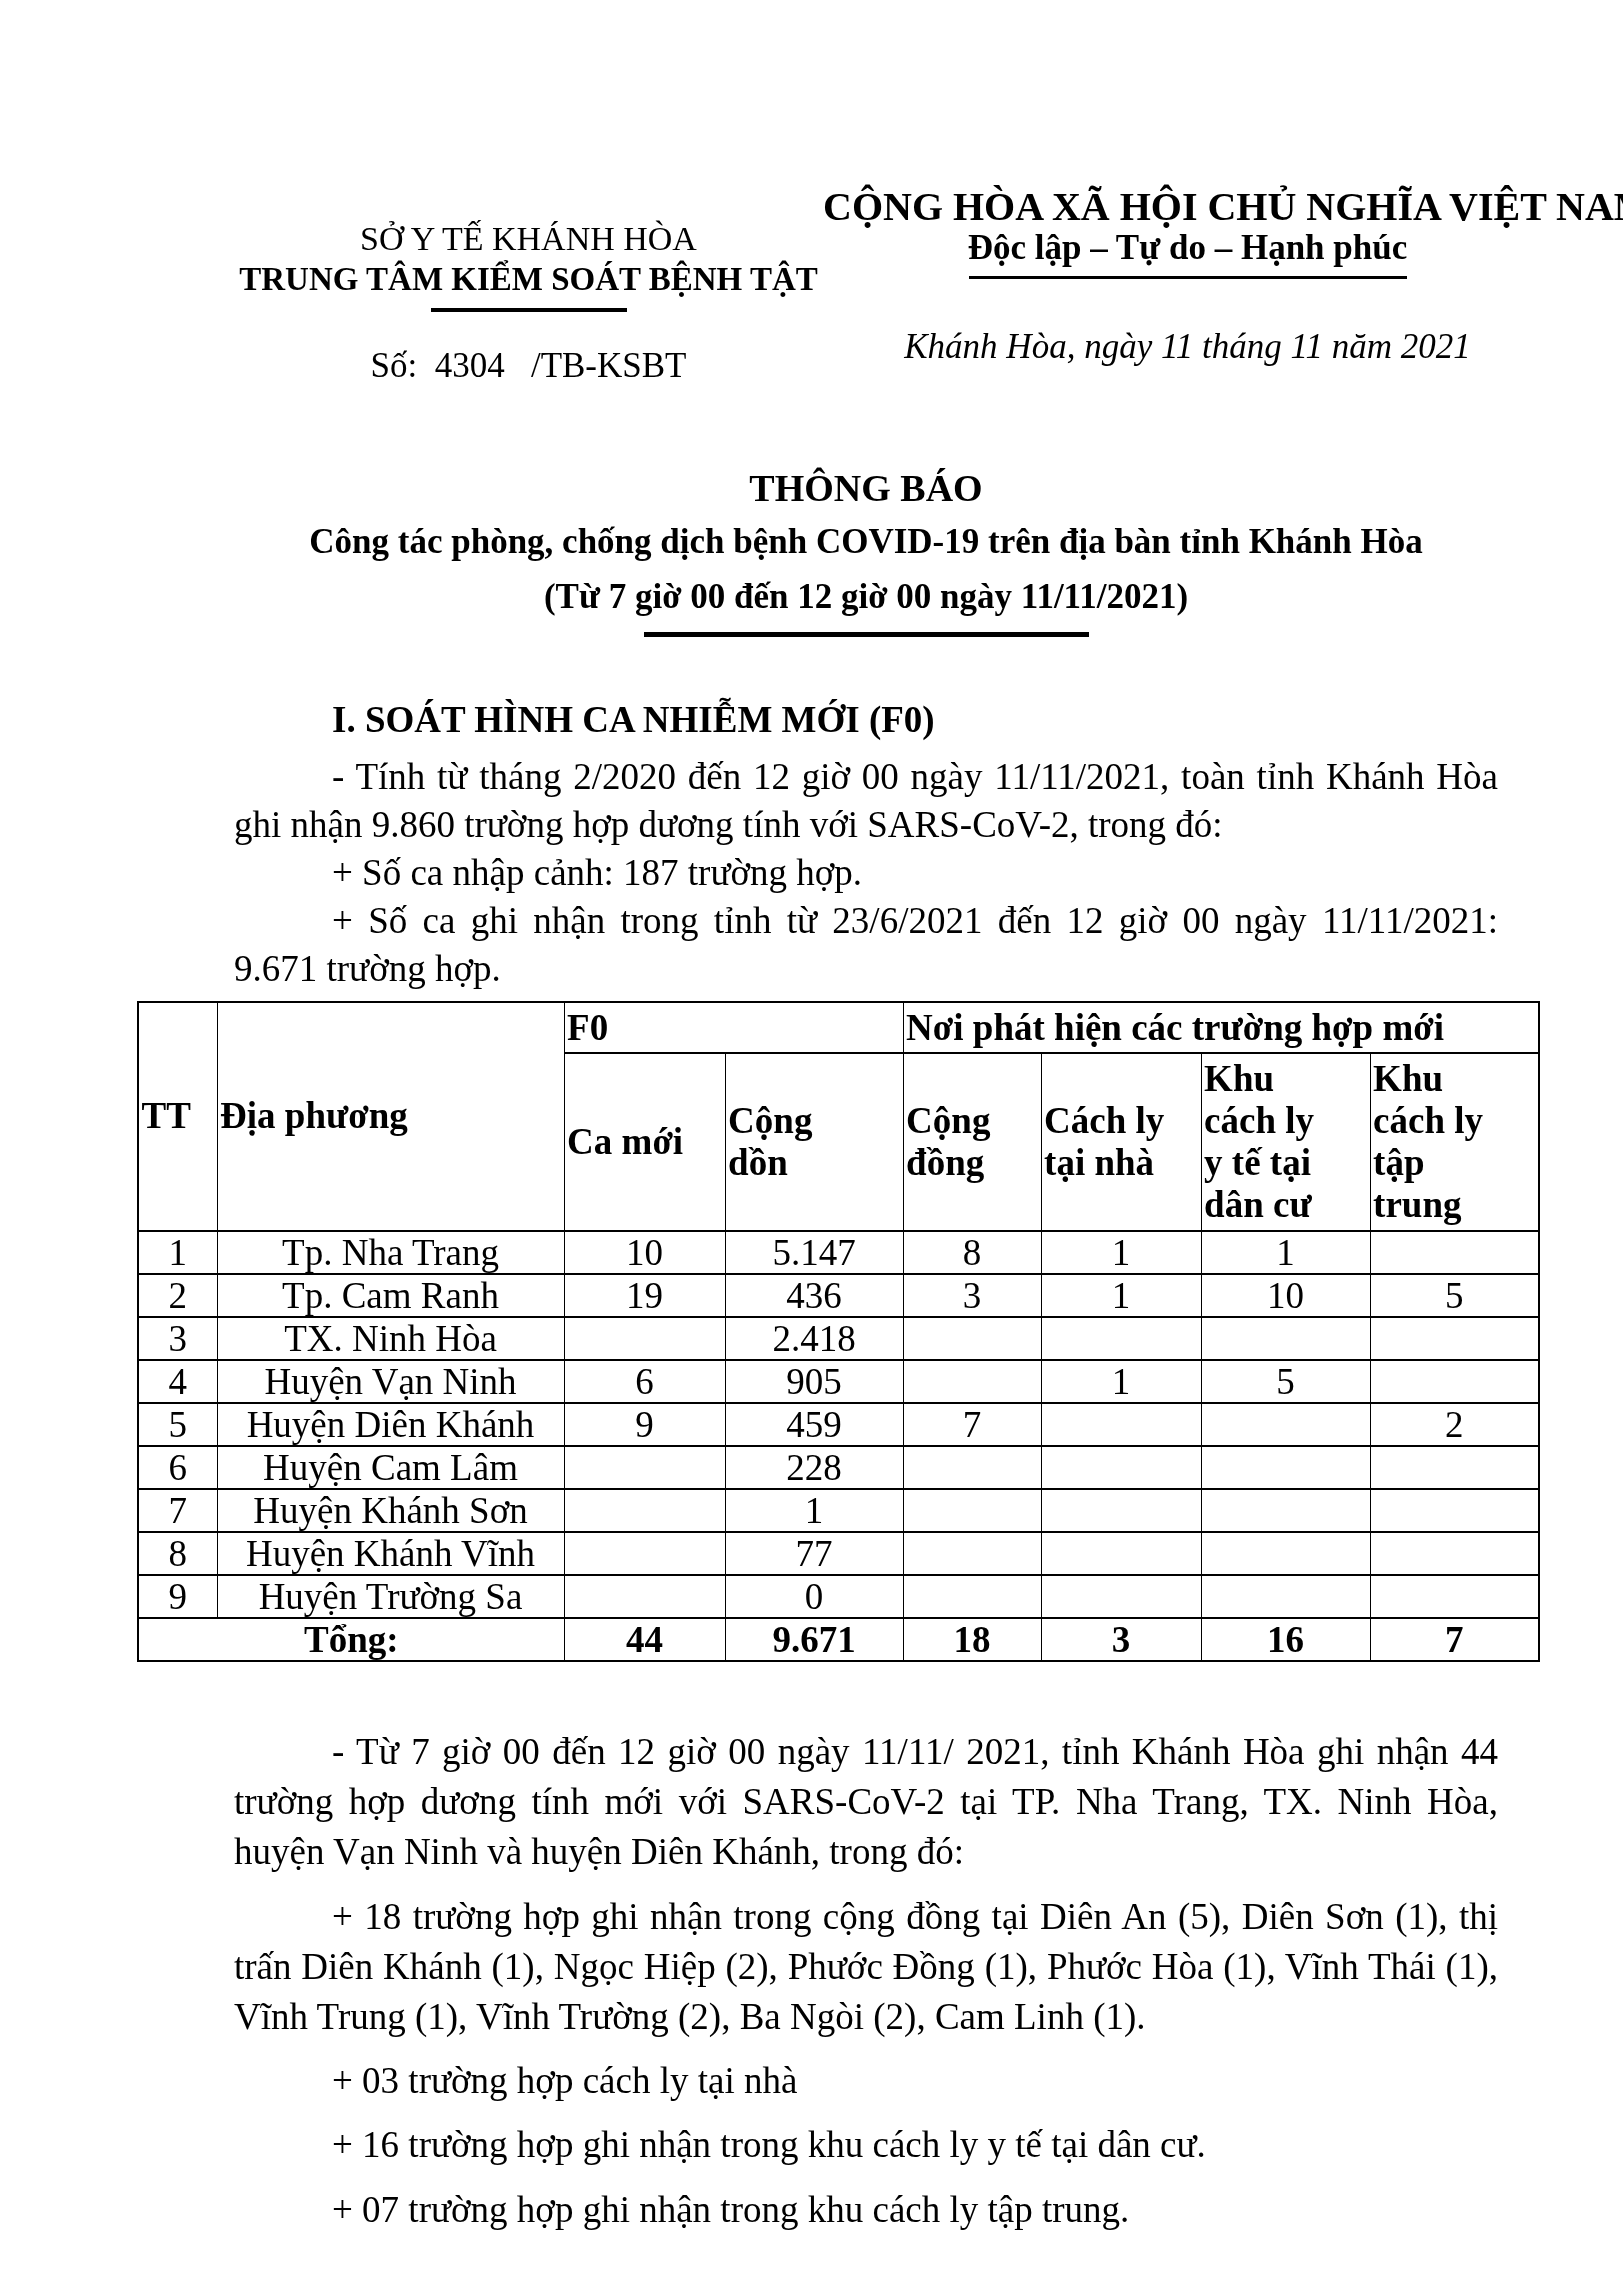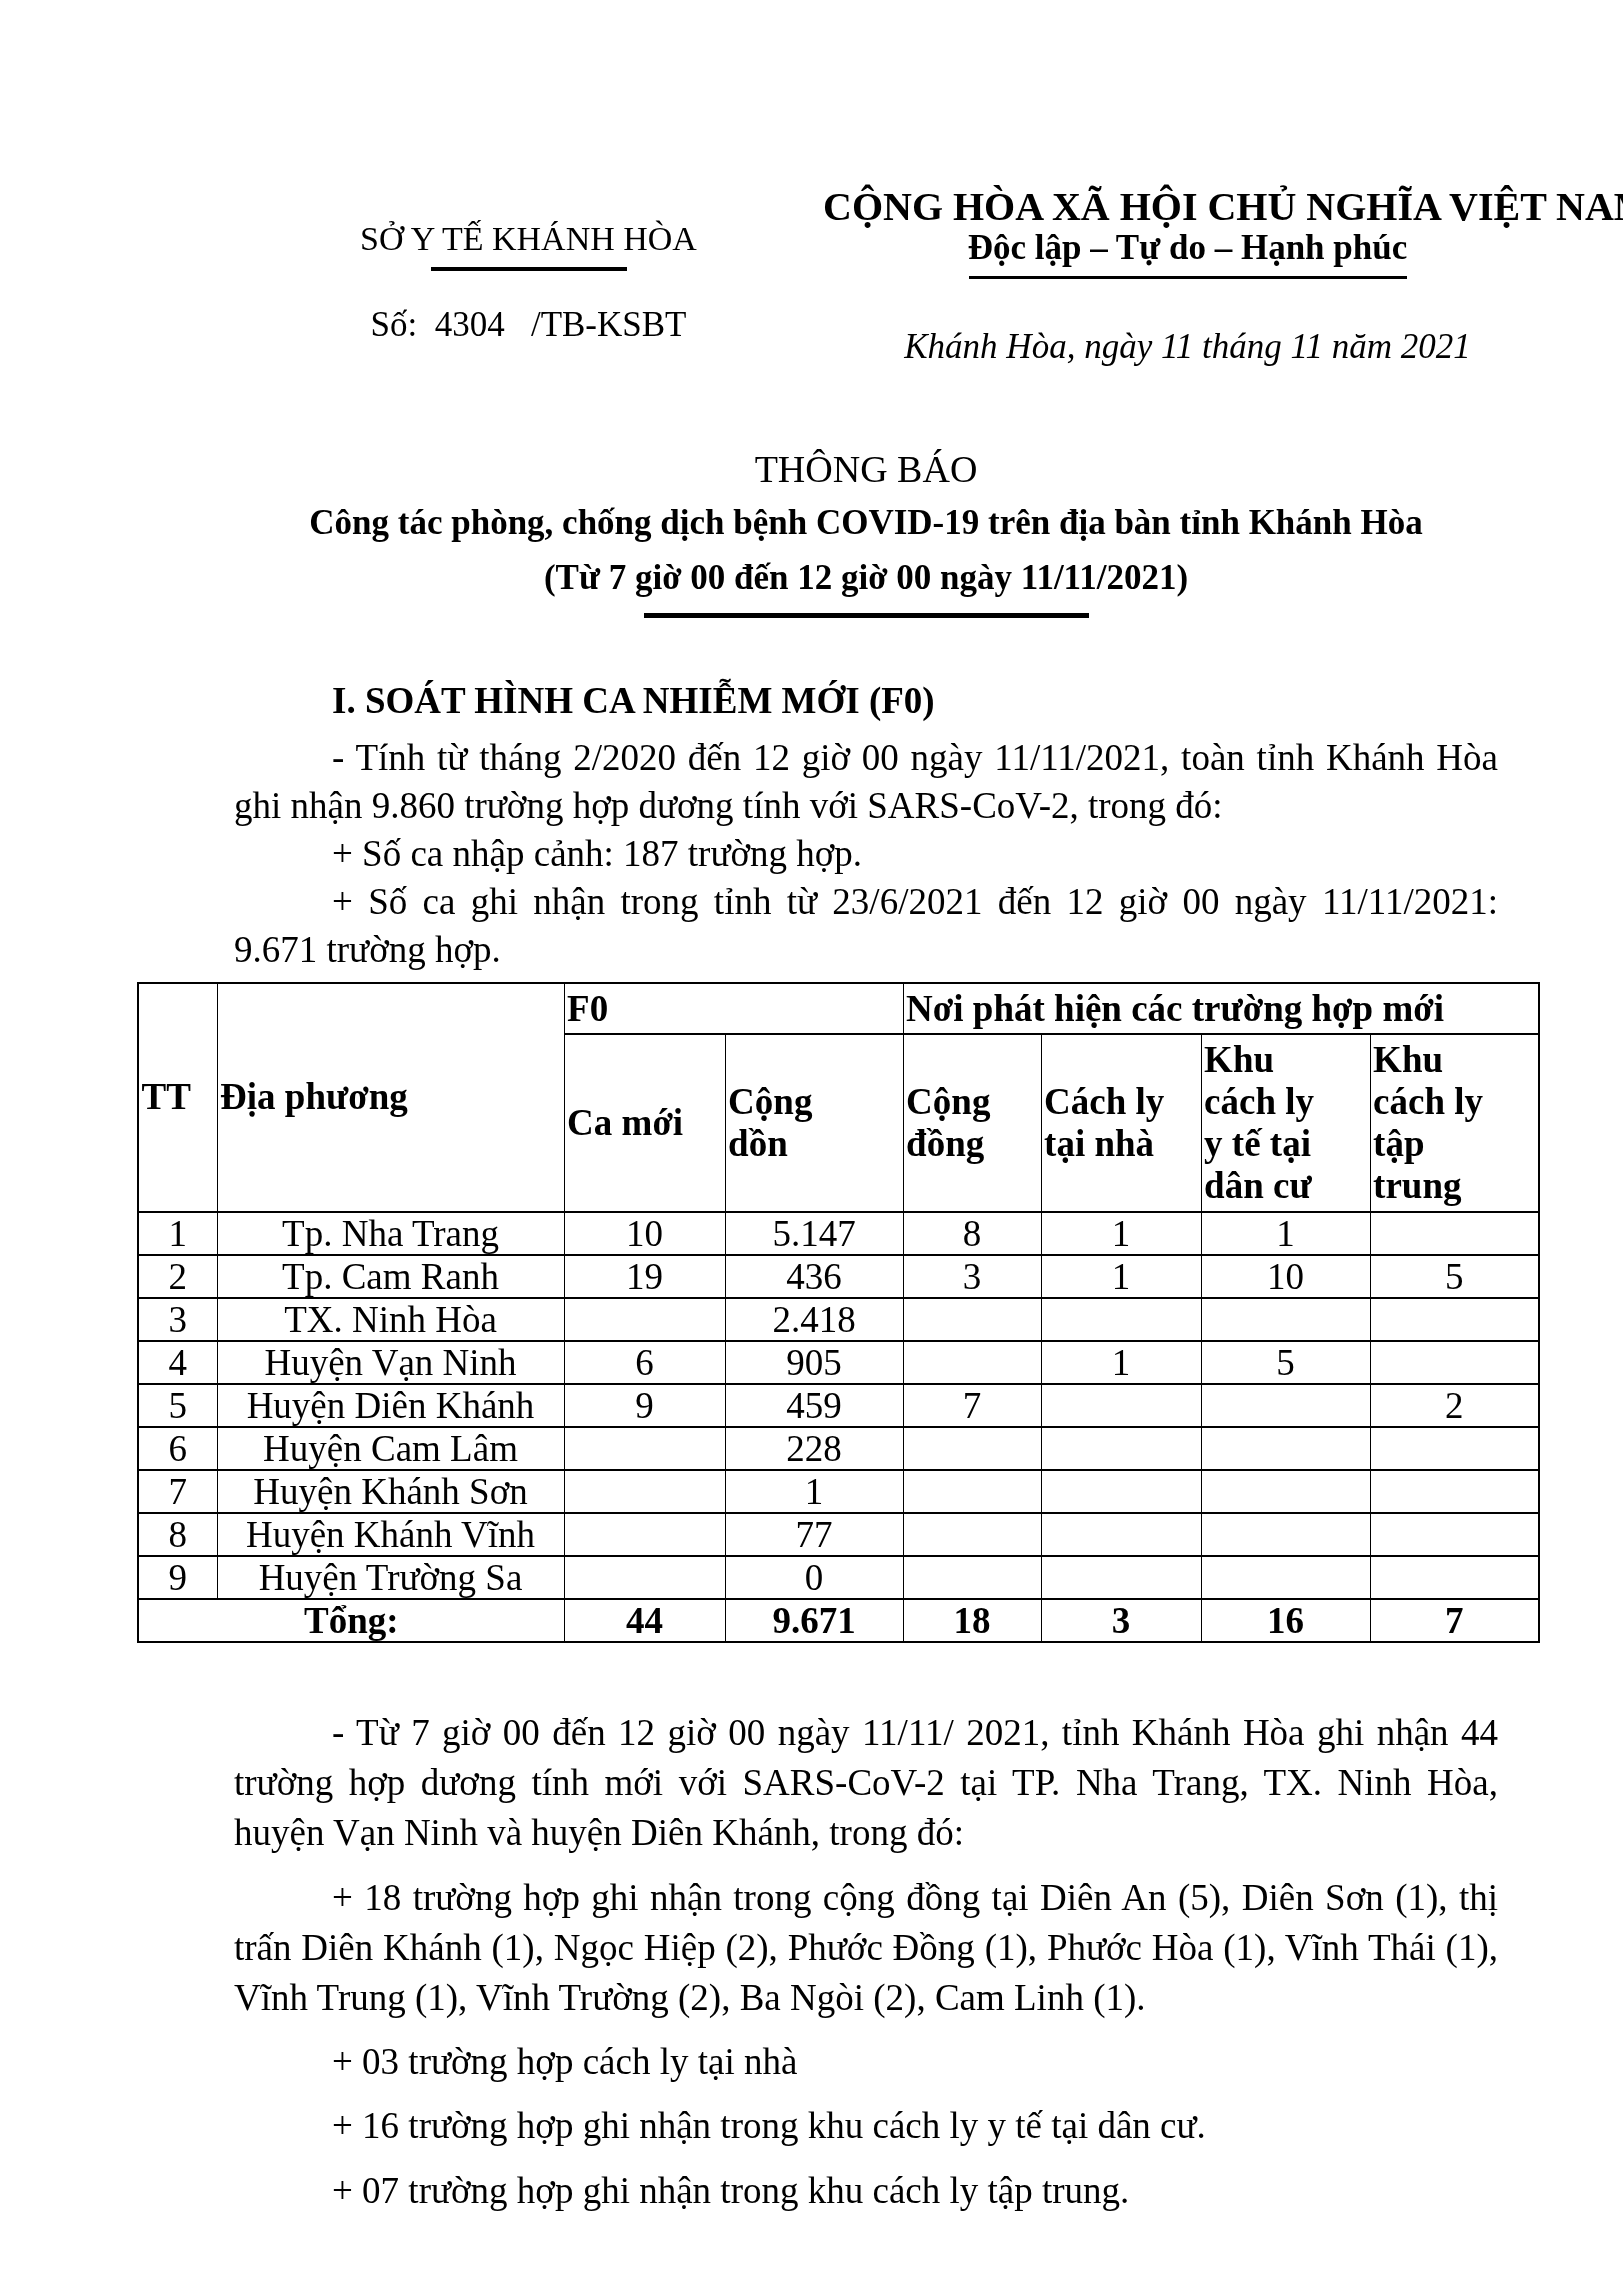--- a/index.html
+++ b/index.html
@@ -24,21 +24,21 @@
   .doc-number { margin-top: 31px; font-size: 35px; line-height: 46px; white-space: pre; }
   .national   { font-size: 40px; line-height: 41px; font-weight: bold; white-space: nowrap; }
   .motto      { font-size: 35px; line-height: 42px; font-weight: bold; }
   .place-date { margin-top: 45px; font-size: 35px; line-height: 46px; font-style: italic; }
 
   
   .content { padding: 0 125px 0 234px; }
 
   
   .title-block { margin-top: 73px; text-align: center; }
-  .title-kind    { font-size: 38px; line-height: 52px; font-weight: normal; }
+  .title-kind    { font-size: 38px; line-height: 52px; font-weight: bold; }
   .title-subject { font-size: 35px; line-height: 55px; font-weight: bold; }
   .title-period  { font-size: 35px; line-height: 55px; font-weight: bold; }
   .rule-title { width: 445px; height: 5.2px; margin: 7.9px auto 0; }
 
   
   .section1 { margin-top: 58px; }
   .s-heading { margin: 0 0 7.9px 0; font-size: 37px; line-height: 50px;
                font-weight: bold; text-indent: 98px; }
   .para { margin: 0; font-size: 37px; line-height: 48px;
           text-align: justify; text-indent: 98px; }
@@ -72,20 +72,21 @@
            text-align: justify; text-indent: 98px; }
 </style>
 </head>
 <body>
 
 <div class="page">
 
   <div class="letterhead">
     <div class="lh-left">
       <div class="org-parent">SỞ Y TẾ KHÁNH HÒA</div>
+      <div class="org-unit">TRUNG TÂM KIỂM SOÁT BỆNH TẬT</div>
       <div class="rule rule-left"></div>
       <div class="doc-number">Số:  4304   /TB-KSBT</div>
     </div>
     <div class="lh-right">
       <div class="national">CỘNG HÒA XÃ HỘI CHỦ NGHĨA VIỆT NAM</div>
       <div class="motto">Độc lập – Tự do – Hạnh phúc</div>
       <div class="rule rule-right"></div>
       <div class="place-date">Khánh Hòa, ngày 11 tháng 11 năm 2021</div>
     </div>
   </div>

